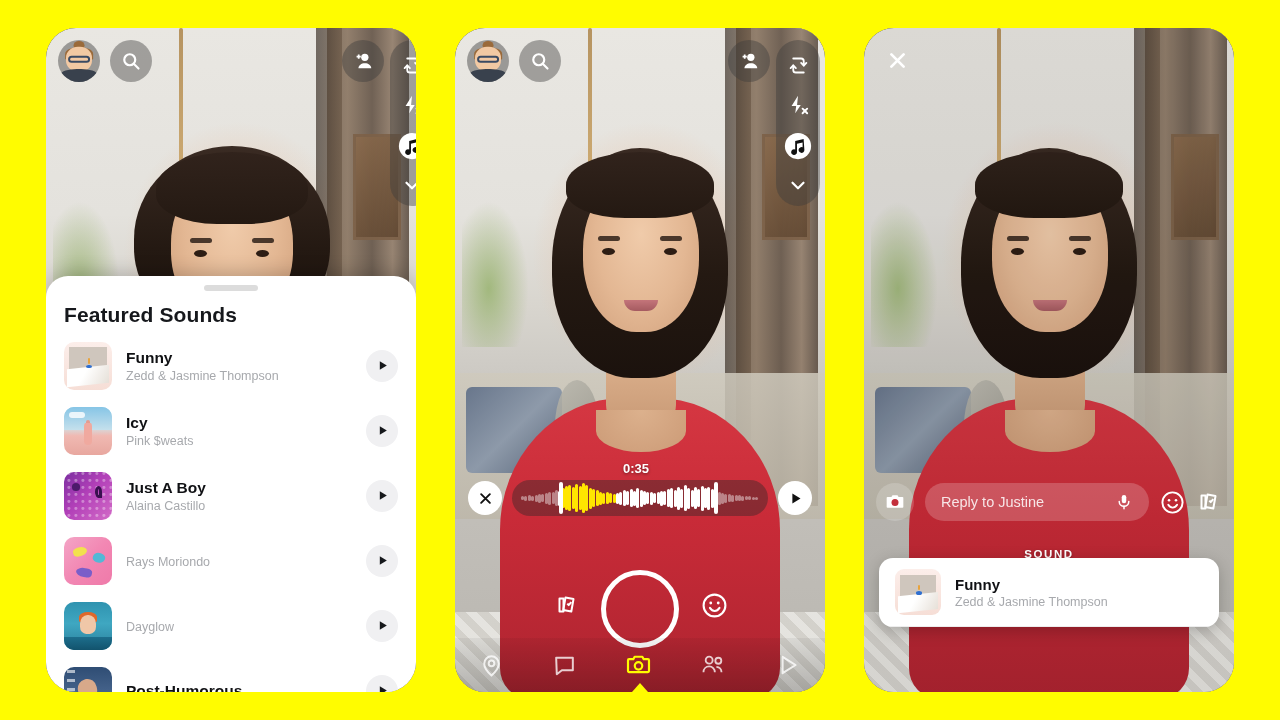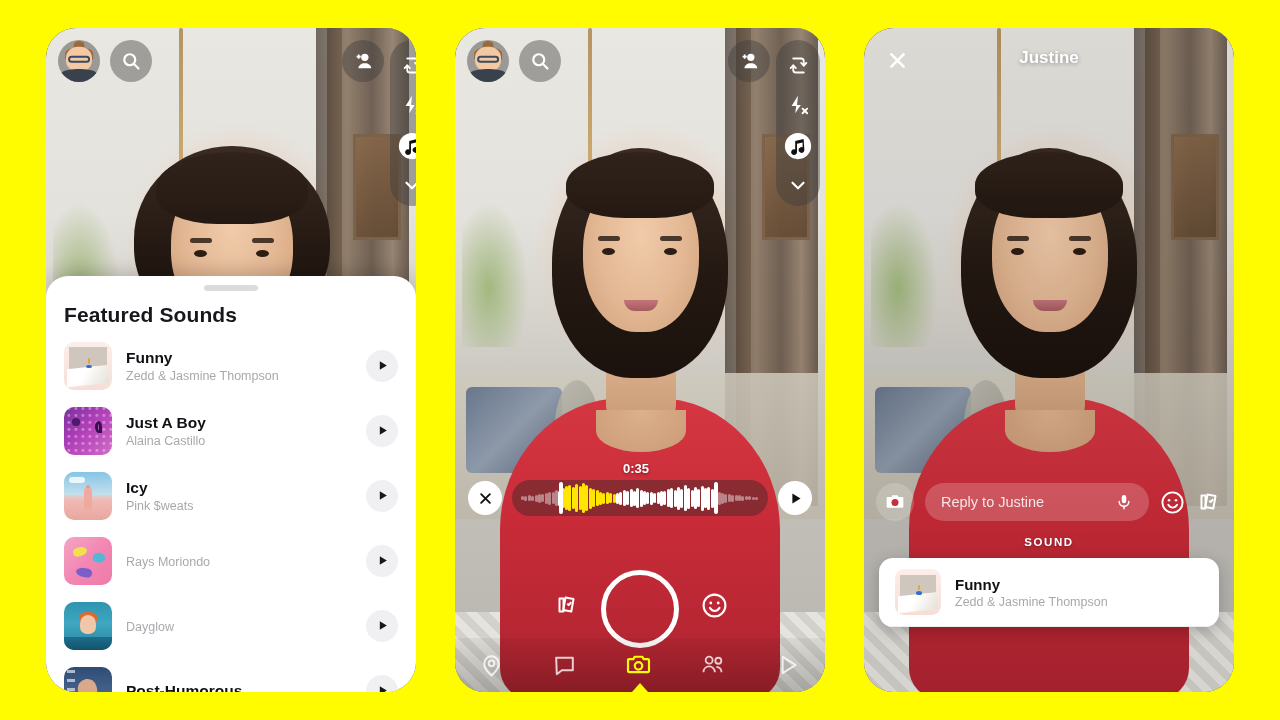--- a/index.html
+++ b/index.html
@@ -416,45 +416,45 @@
               <div class="snd-name">Funny</div>
               <div class="snd-artist">Zedd &amp; Jasmine Thompson</div>
             </div>
             <div class="snd-play">
               <svg width="13" height="13" viewBox="0 0 24 24" fill="#16181c">
                 <path d="M7 4l13 8-13 8z"></path>
               </svg>
             </div>
           </div>
           <div class="snd-row">
-            <div class="snd-art art-justaboy">
-              <div class="ab-s"></div>
-              <div class="ab-d"></div>
-              <div class="ab-p"></div>
-            </div>
-            <div class="snd-meta">
-              <div class="snd-name">Just A Boy</div>
-              <div class="snd-artist">Alaina Castillo</div>
-            </div>
-            <div class="snd-play">
-              <svg width="13" height="13" viewBox="0 0 24 24" fill="#16181c">
-                <path d="M7 4l13 8-13 8z"></path>
-              </svg>
-            </div>
-          </div>
-          <div class="snd-row">
             <div class="snd-art art-icy">
               <div class="ic-sky"></div>
               <div class="ic-cloud"></div>
               <div class="ic-head"></div>
               <div class="ic-man"></div>
             </div>
             <div class="snd-meta">
               <div class="snd-name">Icy</div>
               <div class="snd-artist">Pink $weats</div>
+            </div>
+            <div class="snd-play">
+              <svg width="13" height="13" viewBox="0 0 24 24" fill="#16181c">
+                <path d="M7 4l13 8-13 8z"></path>
+              </svg>
+            </div>
+          </div>
+          <div class="snd-row">
+            <div class="snd-art art-justaboy">
+              <div class="ab-s"></div>
+              <div class="ab-d"></div>
+              <div class="ab-p"></div>
+            </div>
+            <div class="snd-meta">
+              <div class="snd-name">Just A Boy</div>
+              <div class="snd-artist">Alaina Castillo</div>
             </div>
             <div class="snd-play">
               <svg width="13" height="13" viewBox="0 0 24 24" fill="#16181c">
                 <path d="M7 4l13 8-13 8z"></path>
               </svg>
             </div>
           </div>
           <div class="snd-row">
             <div class="snd-art art-manta">
               <div class="mr-a"></div>
@@ -747,21 +747,20 @@
         <div class="subj-mouth" style="left:134px;top:152px;"></div>
       </div>
       <div class="darken"></div>
     </div>
 
     <div style="position:absolute;left:16px;top:15px;width:34px;height:34px;display:flex;align-items:center;justify-content:center;">
       <svg width="21" height="21" viewBox="0 0 24 24" stroke="#fff" stroke-width="3.1" stroke-linecap="round">
         <path d="M5 5l14 14M19 5L5 19"></path>
       </svg>
     </div>
-    <div class="top-title" style="top:20px;">Justine</div>
 
     <div class="reply-row" style="left:12px;right:12px;top:455px;">
       <div class="reply-cam">
         <svg width="20" height="20" viewBox="0 0 24 24" fill="#fff">
           <path d="M9 4h6l1.3 2H21a1 1 0 0 1 1 1v11a1 1 0 0 1-1 1H3a1 1 0 0 1-1-1V7a1 1 0 0 1 1-1h4.7z"></path>
           <circle cx="12" cy="12.6" r="4.2" fill="#c32f3b"></circle>
         </svg>
       </div>
       <div class="reply-pill">
         <span class="reply-ph">Reply to Justine</span>
@@ -783,21 +782,21 @@
       </span>
       <span style="display:flex;">
         <svg width="26" height="26" viewBox="0 0 26 26" fill="none" stroke="#fff" stroke-width="2" stroke-linejoin="round">
           <path d="M5.5 6.5h4v13h-4z"></path>
             <path d="M11.5 5.5l8 1.6-2.2 12.4-8-1.6z"></path>
           <path d="M13.3 11.6l1.4 1.5 2.6-3"></path>
         </svg>
       </span>
     </div>
 
-    <div class="sound-label" style="top:508px;">SOUND</div>
+    <div class="sound-label" style="top:520px;">SOUND</div>
 
     <div class="sound-card" style="left:15px;right:15px;top:530px;">
       <div class="sc-top">
         <div class="sc-art art-funny">
           <div class="af-wall"></div>
             <div class="af-sheet"></div>
           <div class="af-flame"></div>
             <div class="af-dot"></div>
         </div>
         <div>

